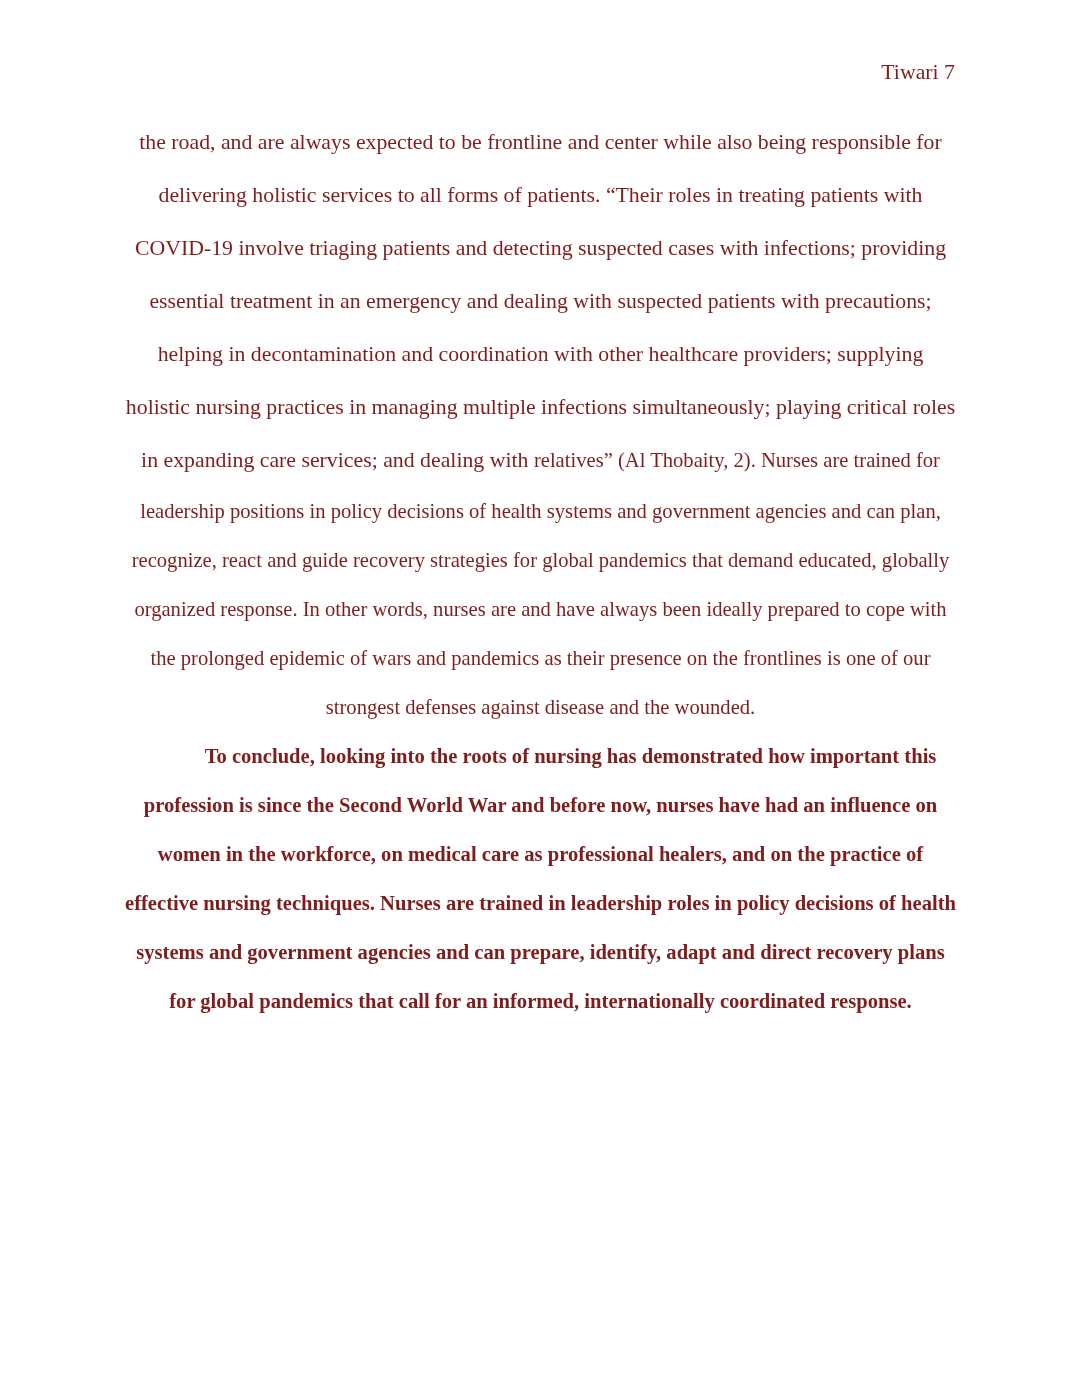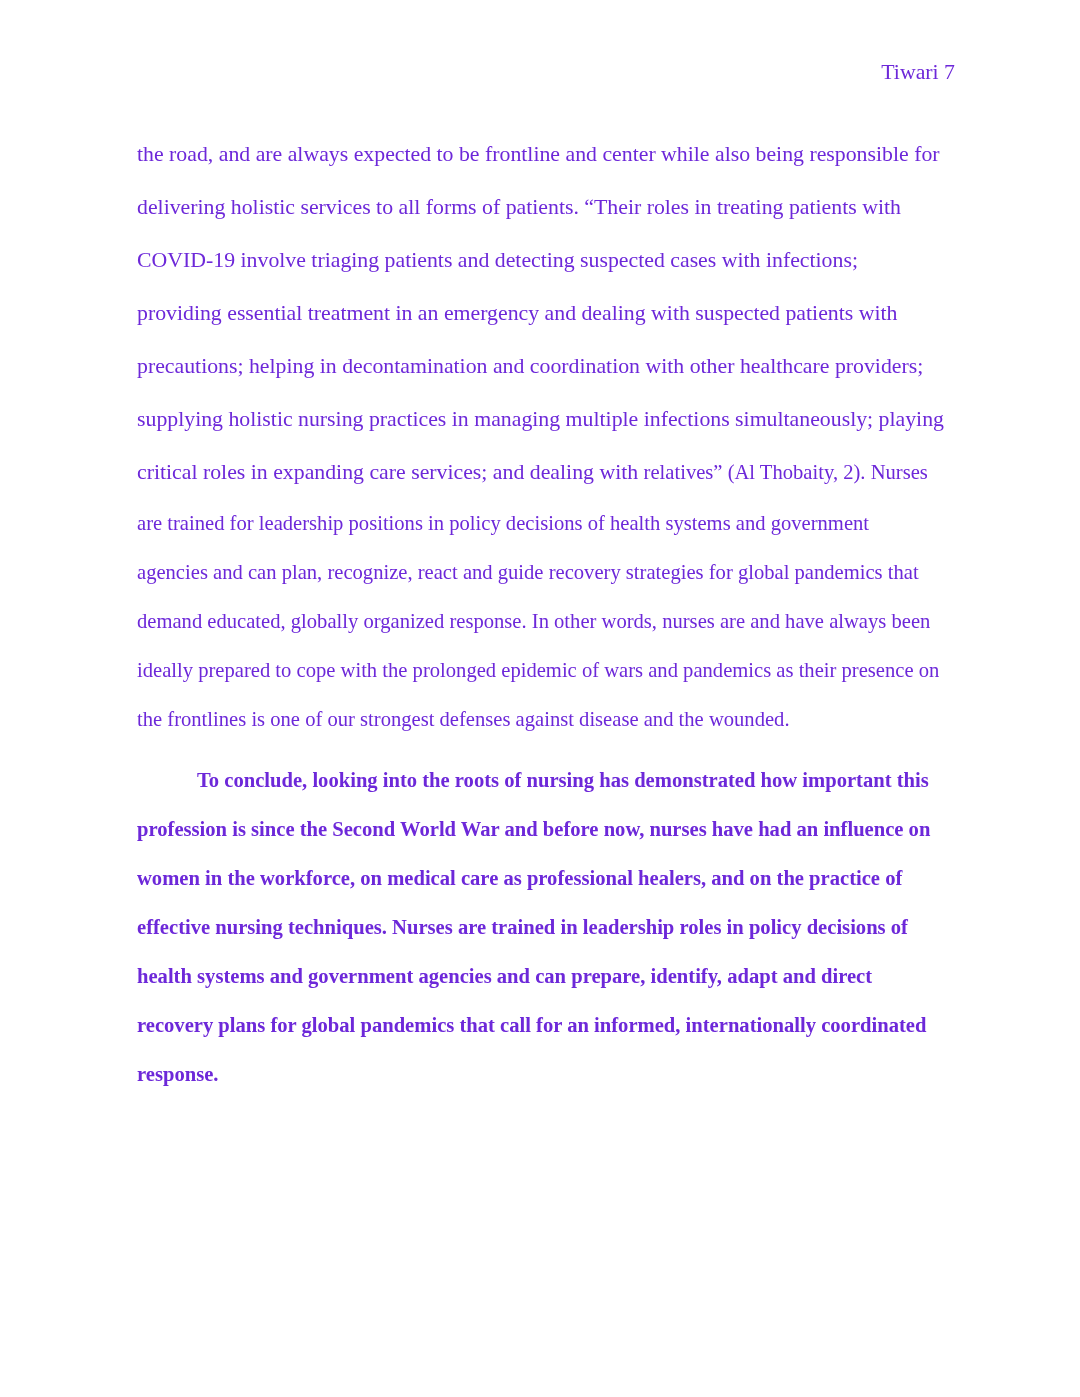--- a/index.html
+++ b/index.html
@@ -6,42 +6,42 @@
     margin: 0;
     padding: 0;
     background: #ffffff;
   }
   .page {
     position: relative;
     width: 1080px;
     height: 1397px;
     background: #ffffff;
     font-family: "Liberation Serif", "DejaVu Serif", serif;
-    color: #6d28d9;
+    color: #7f1d1d;
     overflow: hidden;
   }
   .page-header {
     position: absolute;
     top: 58px;
     left: 125px;
     right: 125px;
     text-align: right;
     font-size: 21.8px;
     line-height: 28px;
   }
   .document-body {
     position: absolute;
     top: 116px;
     left: 125px;
     width: 831px;
   }
   .para {
-    margin: 12px;
+    margin: 0;
     padding: 0;
-    text-align: left;
+    text-align: center;
   }
   .seg-a {
     font-size: 21.8px;
     line-height: 53px;
   }
   .seg-b {
     font-size: 20.6px;
     line-height: 49px;
   }
   .para.indent {

